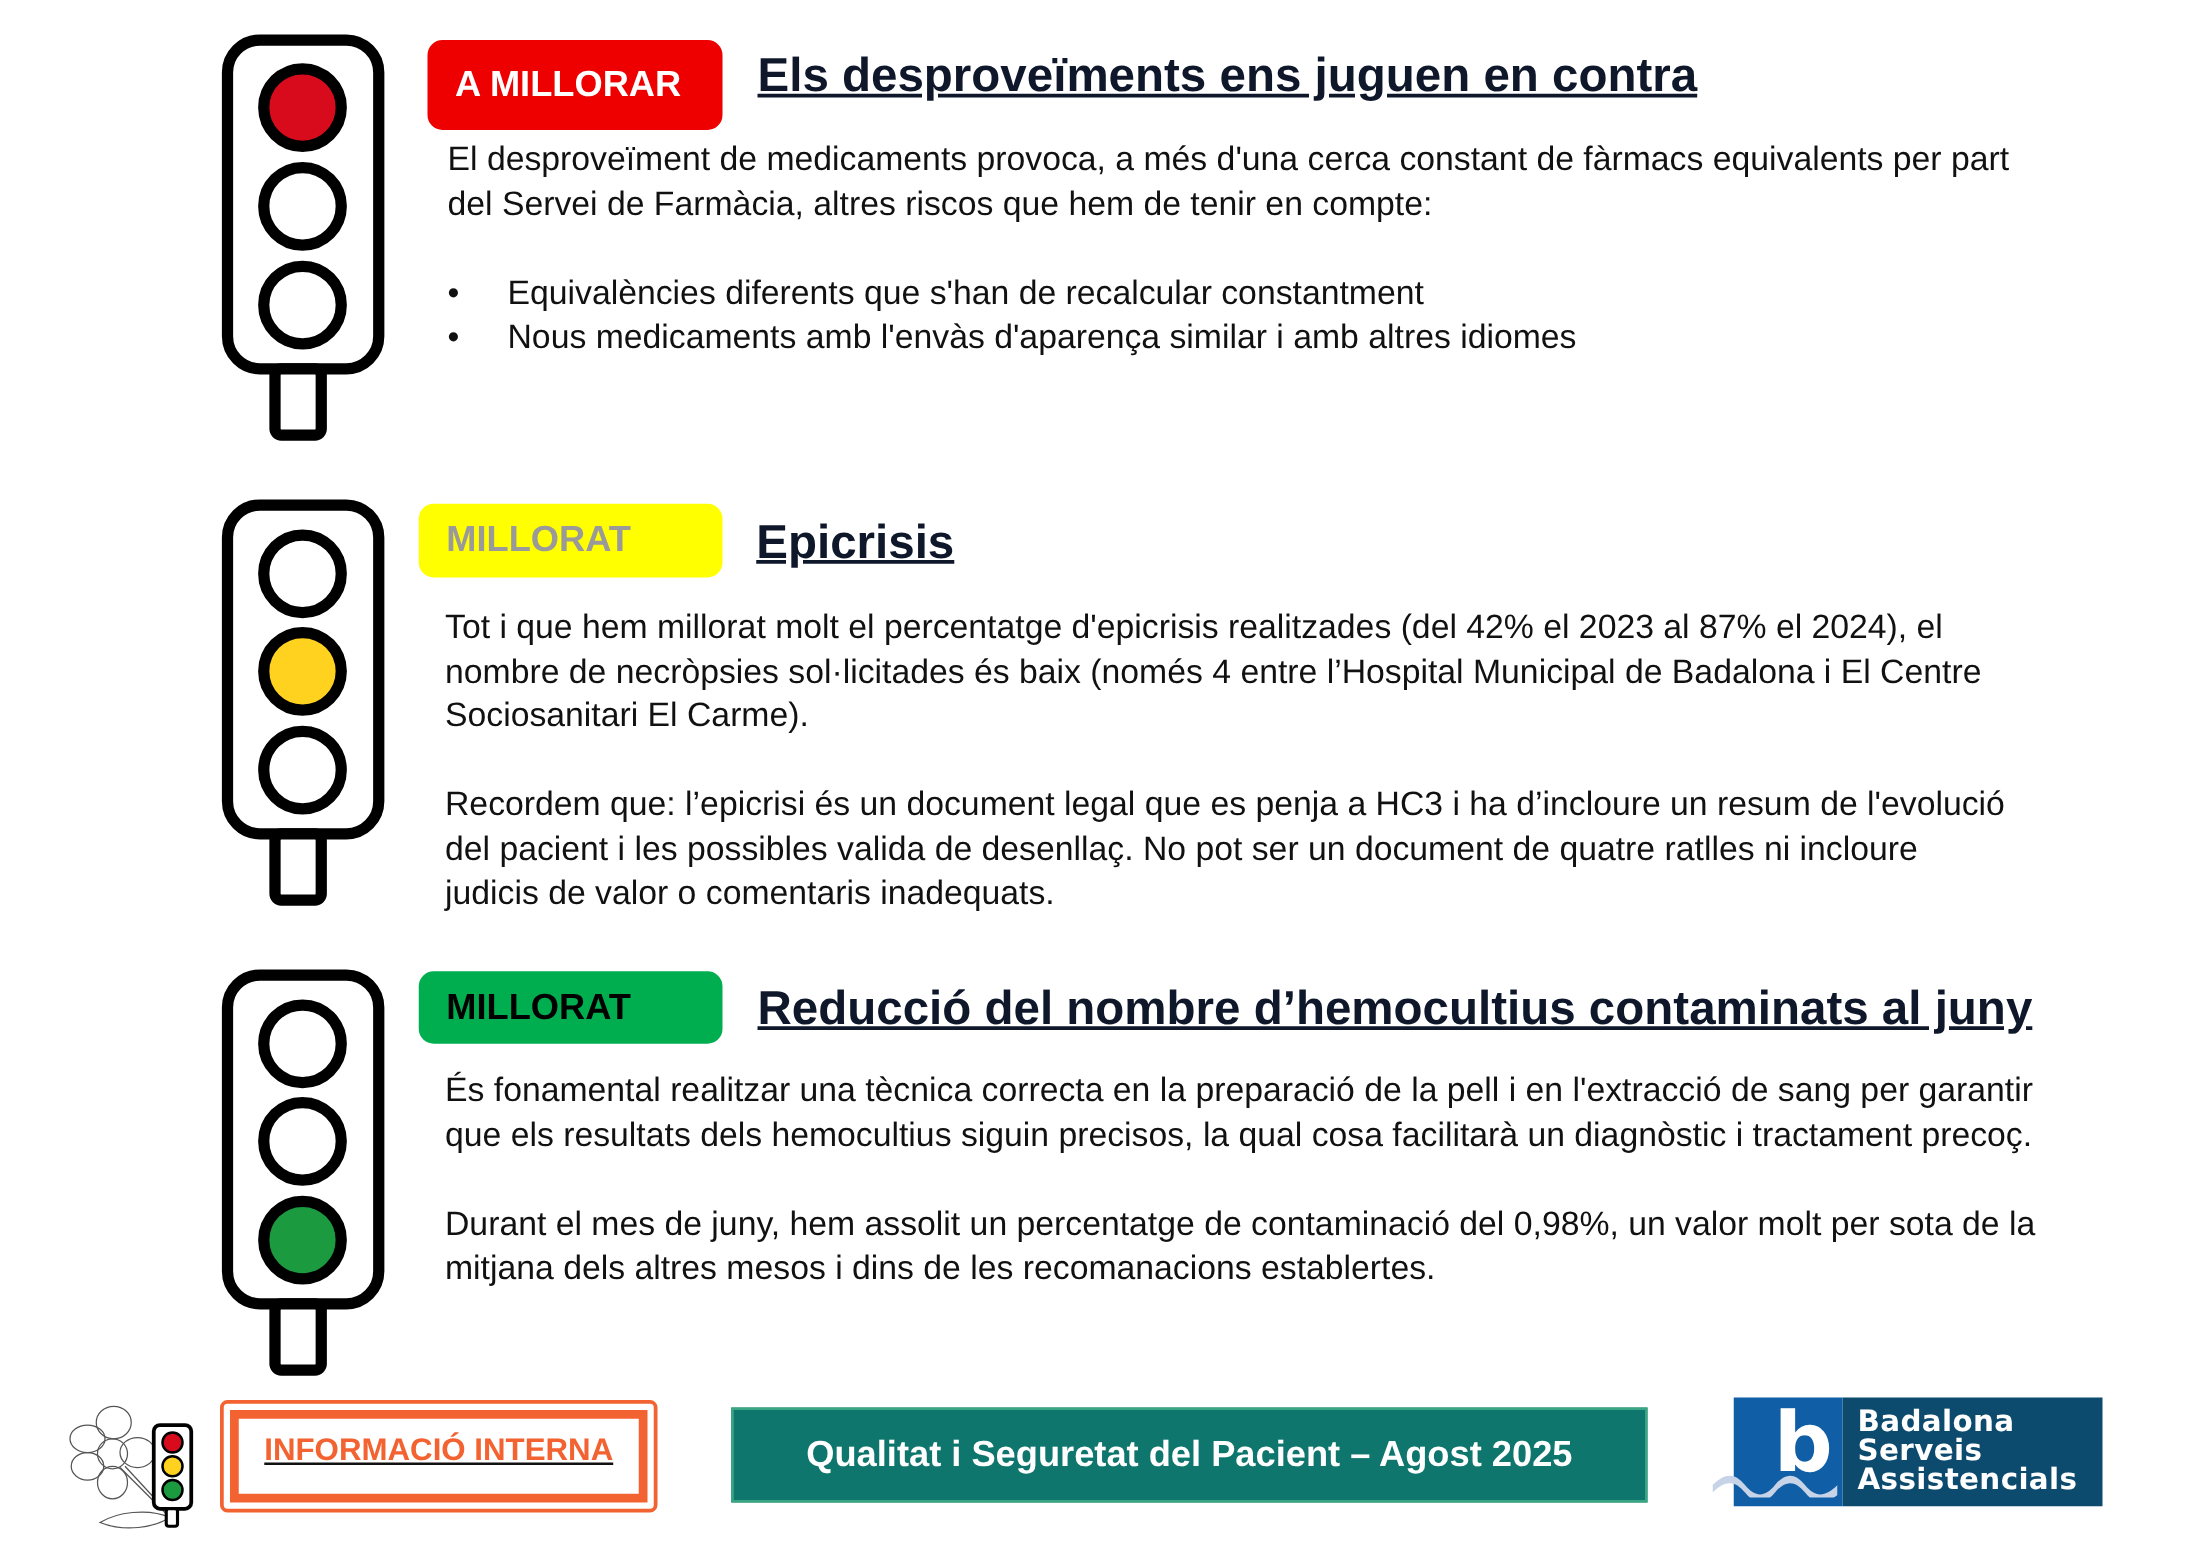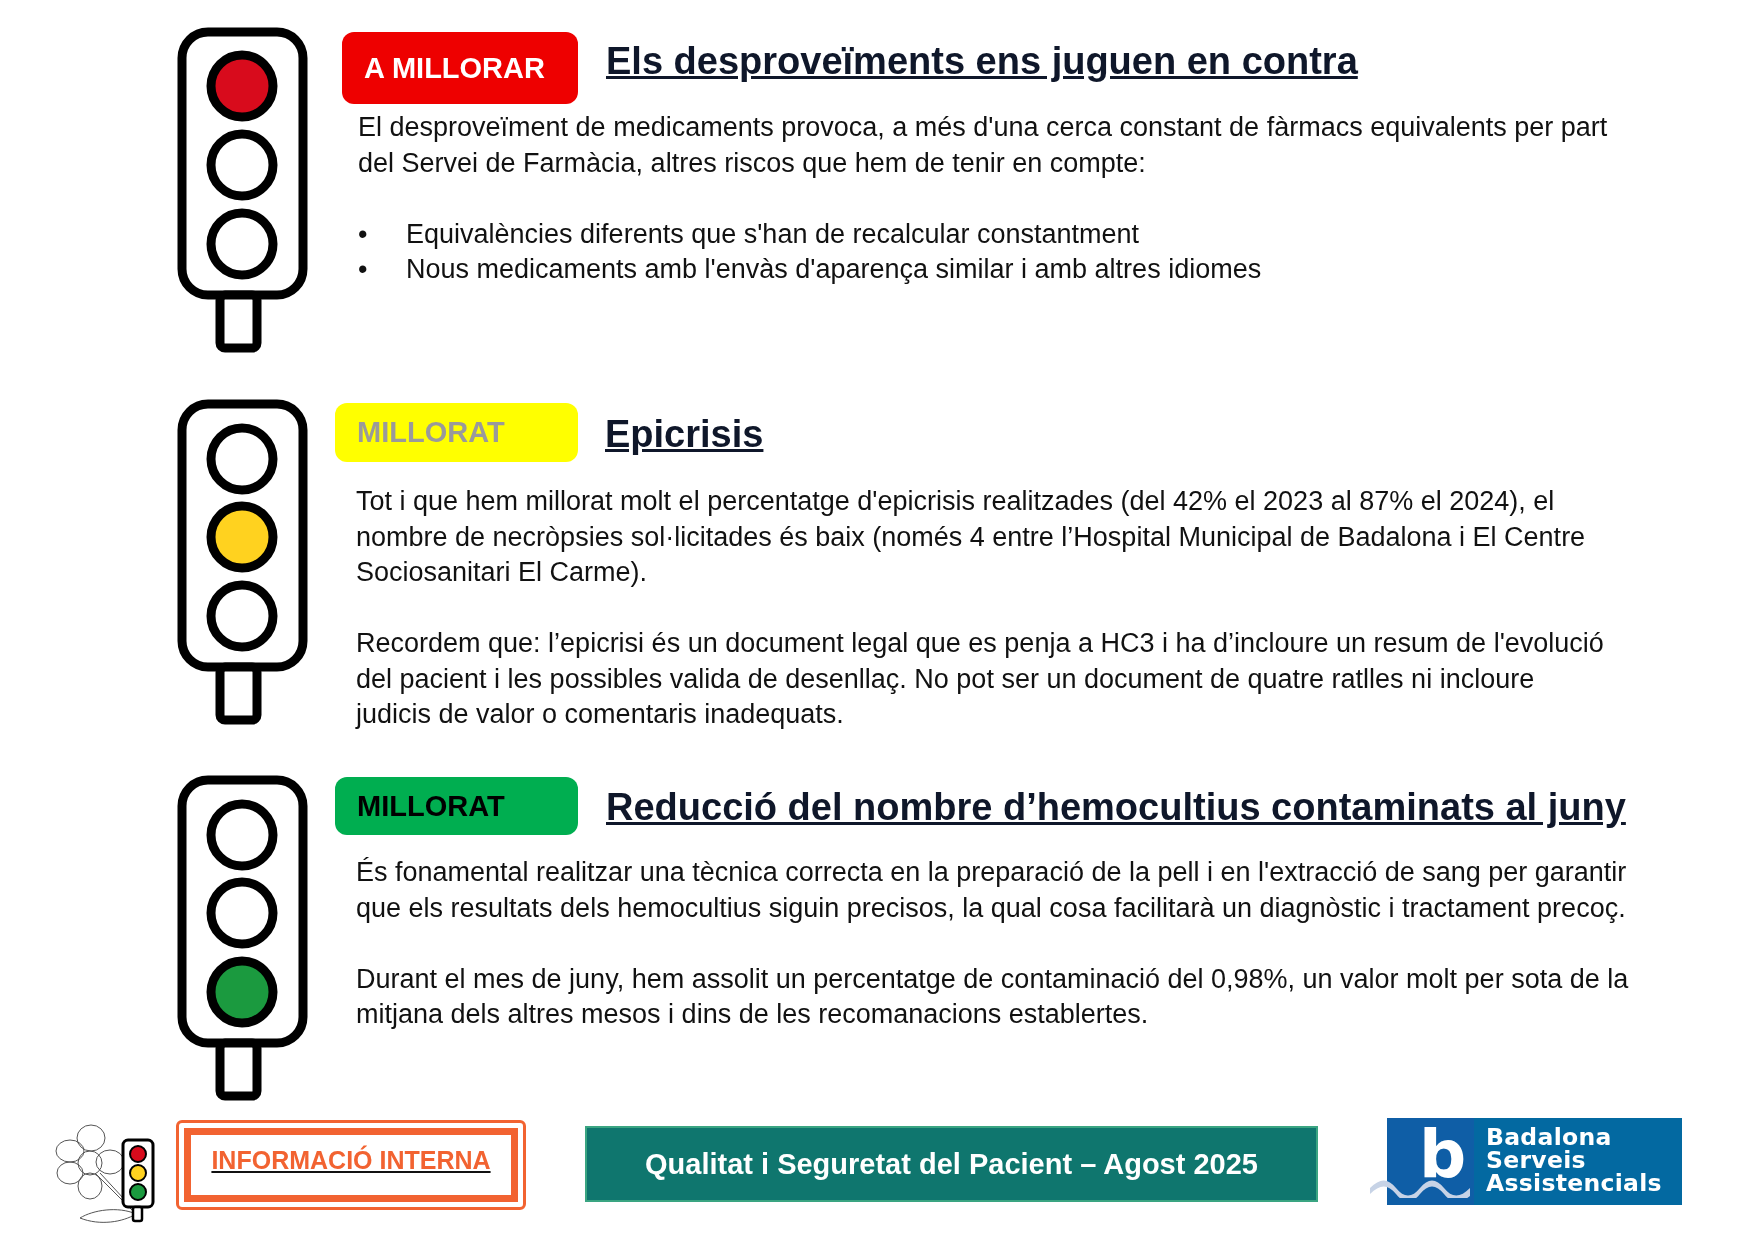--- a/index.html
+++ b/index.html
@@ -23,21 +23,21 @@
                 border: 3px solid #f26331; border-radius: 6px; box-sizing: border-box; padding: 5px; text-decoration: underline; }
     .info-inner { width: 100%; height: 100%; border: 7px solid #f26331; box-sizing: border-box;
                   display: flex; align-items: center; justify-content: center;
                   color: #f26331; font-weight: bold; font-size: 25px; padding-bottom: 10px; }
     .qs-banner { position: absolute; left: 585px; top: 1126px; width: 733px; height: 76px;
                  background: #0f766e; border: 2px solid #3aa582; box-sizing: border-box;
                  display: flex; align-items: center; justify-content: center;
                  color: #ffffff; font-weight: bold; font-size: 29px; }
     .logo { position: absolute; left: 1387px; top: 1118px; width: 295px; height: 87px; display: flex; }
     .logo-blue { width: 87px; height: 87px; background: #0f5ea6; position: relative; overflow: visible; }
-    .logo-orange { flex: 1; background: #0369a1; color: #fff; font-weight: bold; font-size: 23.5px;
+    .logo-orange { flex: 1; background: #0c4a6e; color: #fff; font-weight: bold; font-size: 23.5px;
                    line-height: 23px; padding: 8px 0 0 12px; box-sizing: border-box;
                    font-family: "DejaVu Sans", sans-serif; letter-spacing: 0.3px; }
   </style>
 </head>
 <body>
 
 <svg class="tl" style="left:175px; top:25px;" viewBox="0 0 135 330">
   <rect x="7" y="7" width="121" height="263" rx="26" fill="#fff" stroke="#000" stroke-width="9"></rect>
   <rect x="45" y="270" width="37" height="53" rx="5" fill="#fff" stroke="#000" stroke-width="9"></rect>
   <circle cx="67" cy="61" r="31" fill="#d80b1c" stroke="#000" stroke-width="9"></circle>

